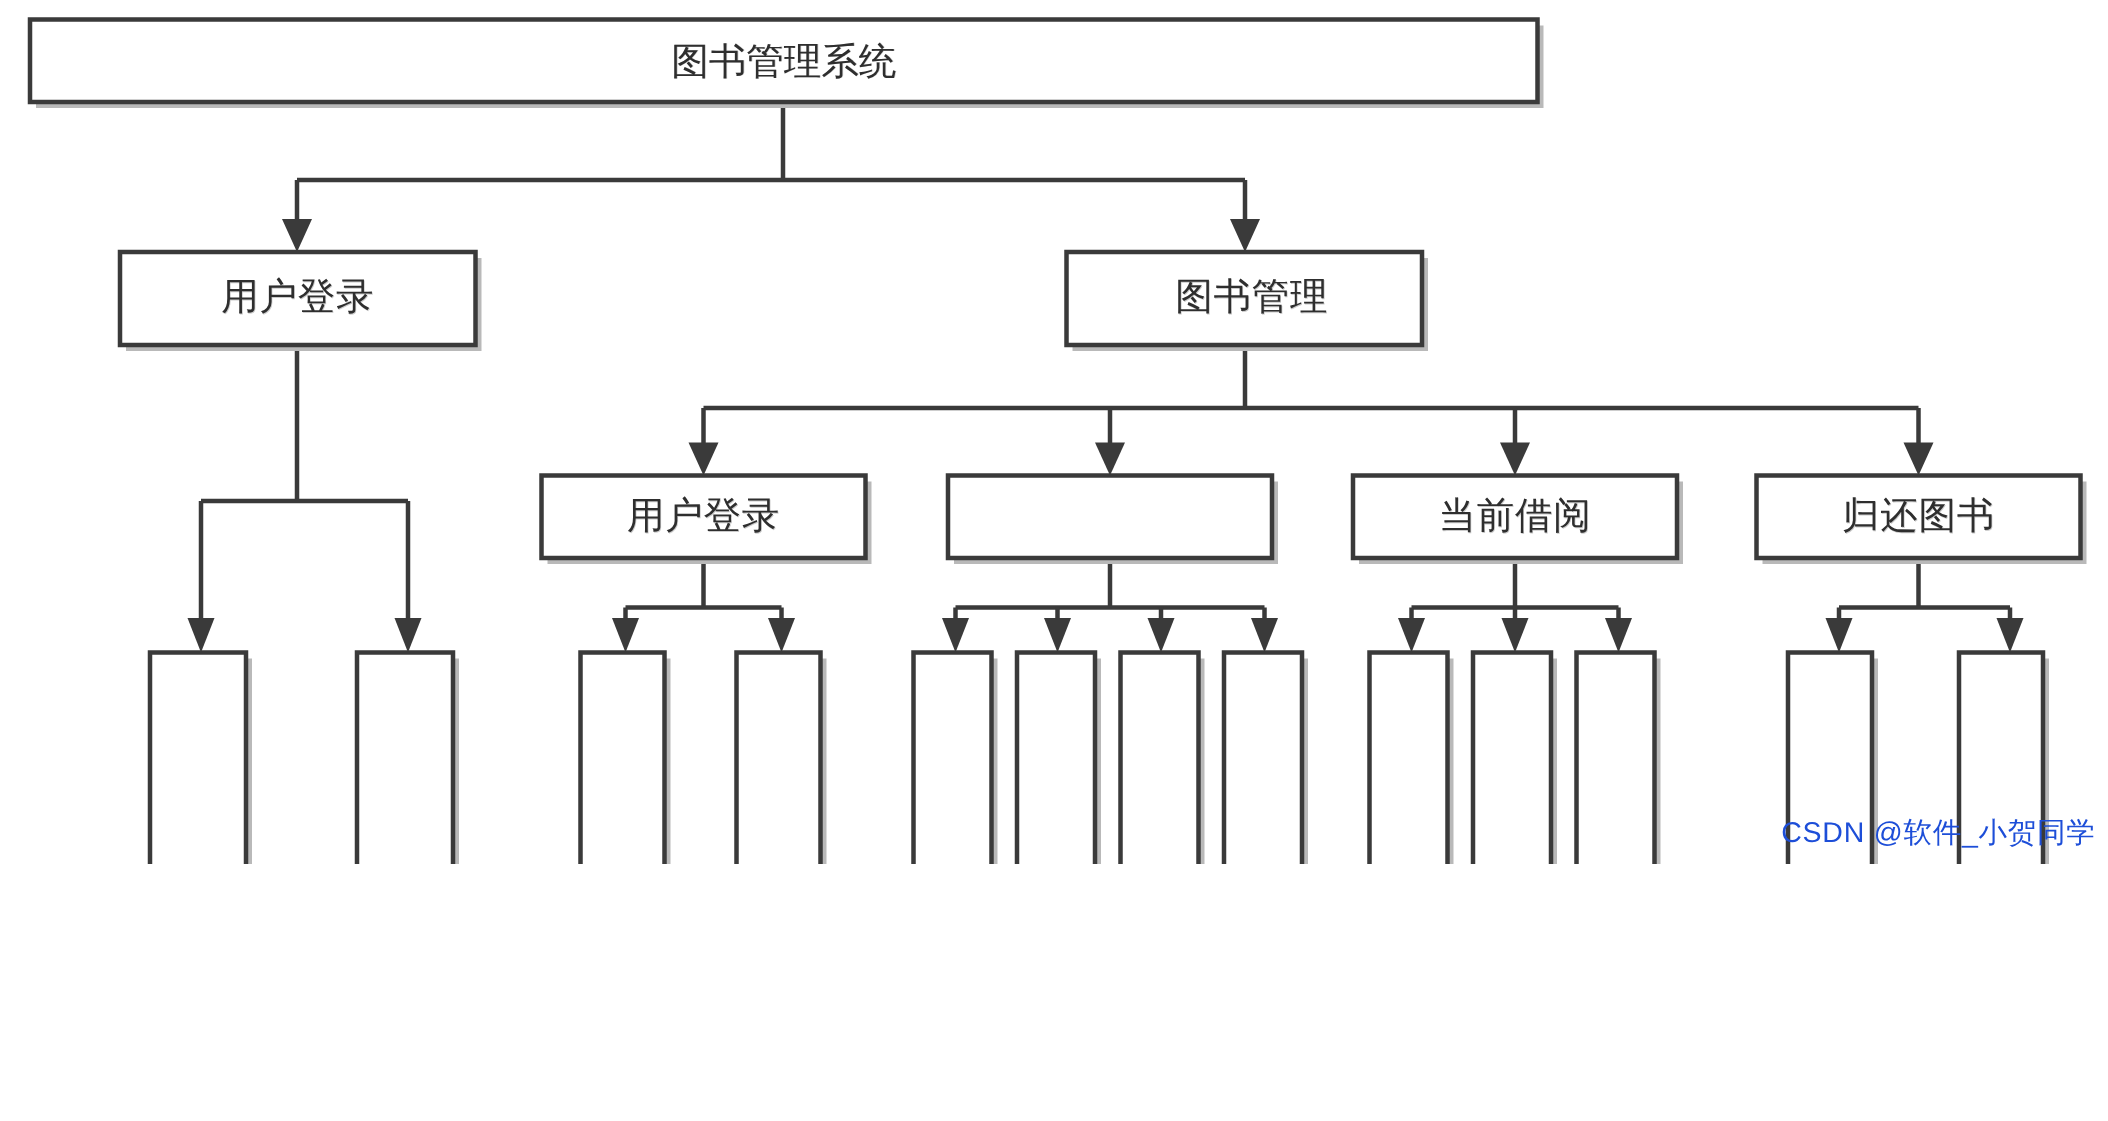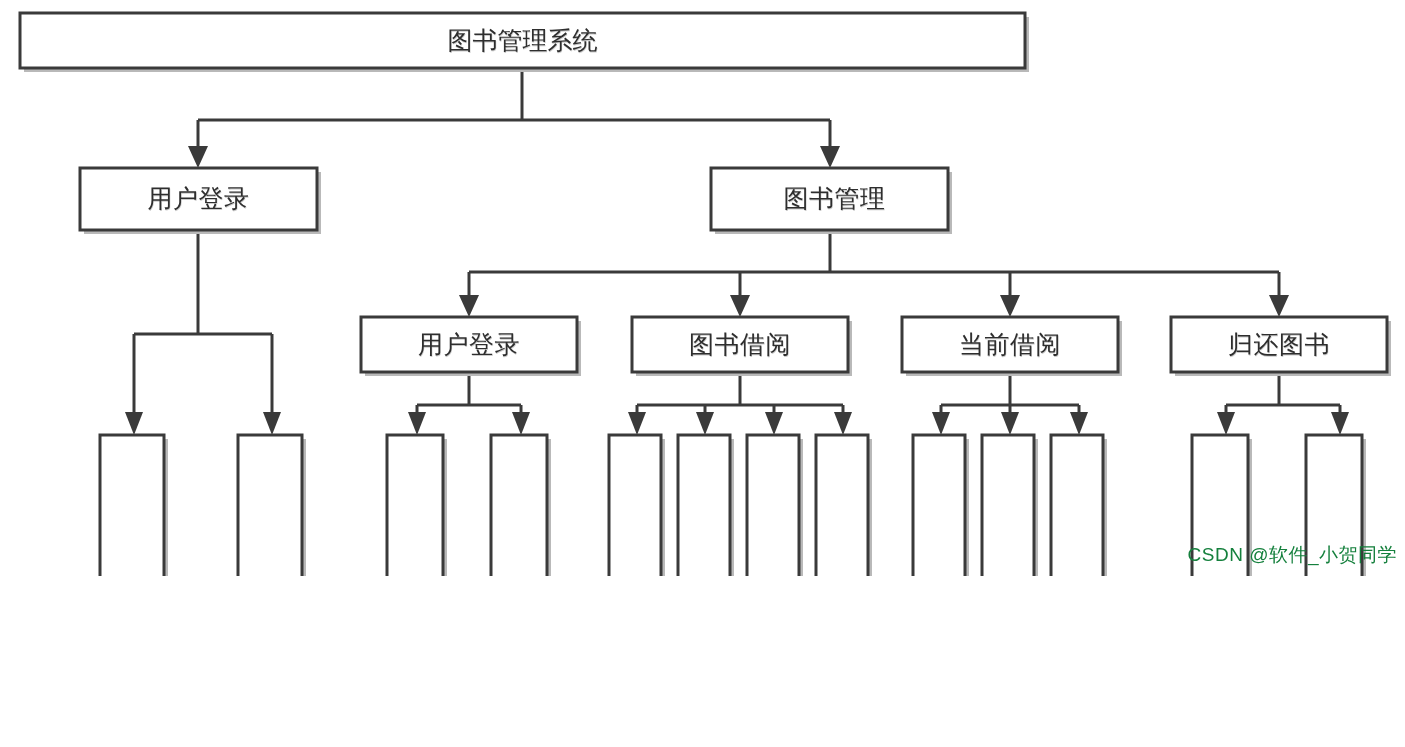--- a/index.html
+++ b/index.html
@@ -67,21 +67,21 @@
   .label-vertical {
     writing-mode: vertical-rl;
     text-orientation: upright;
     font-size: 25px;
     letter-spacing: 6px;
     line-height: 1.05;
     padding-top: 4px;
   }
   .watermark {
     position: absolute;
-    color: #15803d;
+    color: #1d4ed8;
     font-size: 19px;
     font-family: "Liberation Sans", "DejaVu Sans", sans-serif;
     white-space: nowrap;
     letter-spacing: 0.5px;
     pointer-events: none;
   }
 </style>
 </head>
 <body>
 
@@ -217,21 +217,20 @@
     <rect class="node-box-shadow" x="1310" y="439" width="56" height="296"></rect>
     <rect class="node-box" x="1306" y="435" width="56" height="296"></rect>
   </svg>
 
   <div class="node-label label-root" style="left:20px; top:13px; width:1005px; height:55px;">图书管理系统</div>
 
   <div class="node-label label-horizontal" style="left:80px; top:168px; width:237px; height:62px;">用户登录</div>
   <div class="node-label label-horizontal" style="left:716px; top:168px; width:237px; height:62px;">图书管理</div>
 
   <div class="node-label label-horizontal" style="left:361px; top:317px; width:216px; height:55px;">用户登录</div>
-  <div class="node-label label-horizontal" style="left:632px; top:317px; width:216px; height:55px;">图书借阅</div>
   <div class="node-label label-horizontal" style="left:902px; top:317px; width:216px; height:55px;border-radius:16px;">当前借阅</div>
   <div class="node-label label-horizontal" style="left:1171px; top:317px; width:216px; height:55px;">归还图书</div>
 
   <div class="node-label label-vertical" style="left:100px; top:435px; width:64px; height:296px;">用户登录</div>
   <div class="node-label label-vertical" style="left:238px; top:435px; width:64px; height:296px;">注销登录</div>
 
   <div class="node-label label-vertical" style="left:387px; top:435px; width:56px; height:296px;">查询图书</div>
   <div class="node-label label-vertical" style="left:491px; top:435px; width:56px; height:296px;">借阅图书</div>
 
   <div class="node-label label-vertical" style="left:609px; top:435px; width:52px; height:296px;">查询图书</div>

